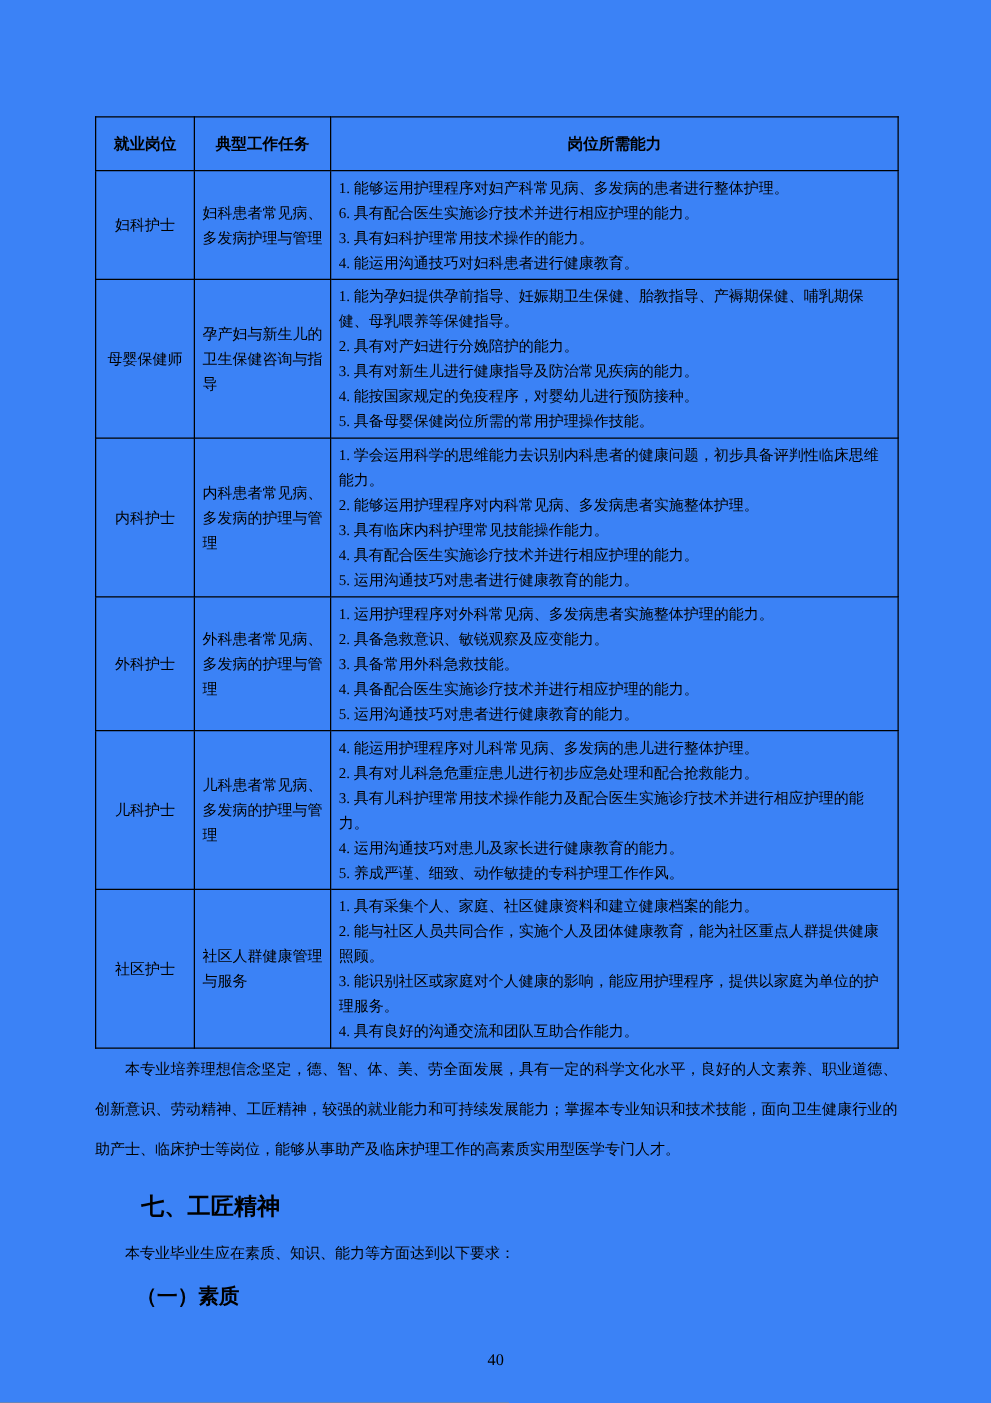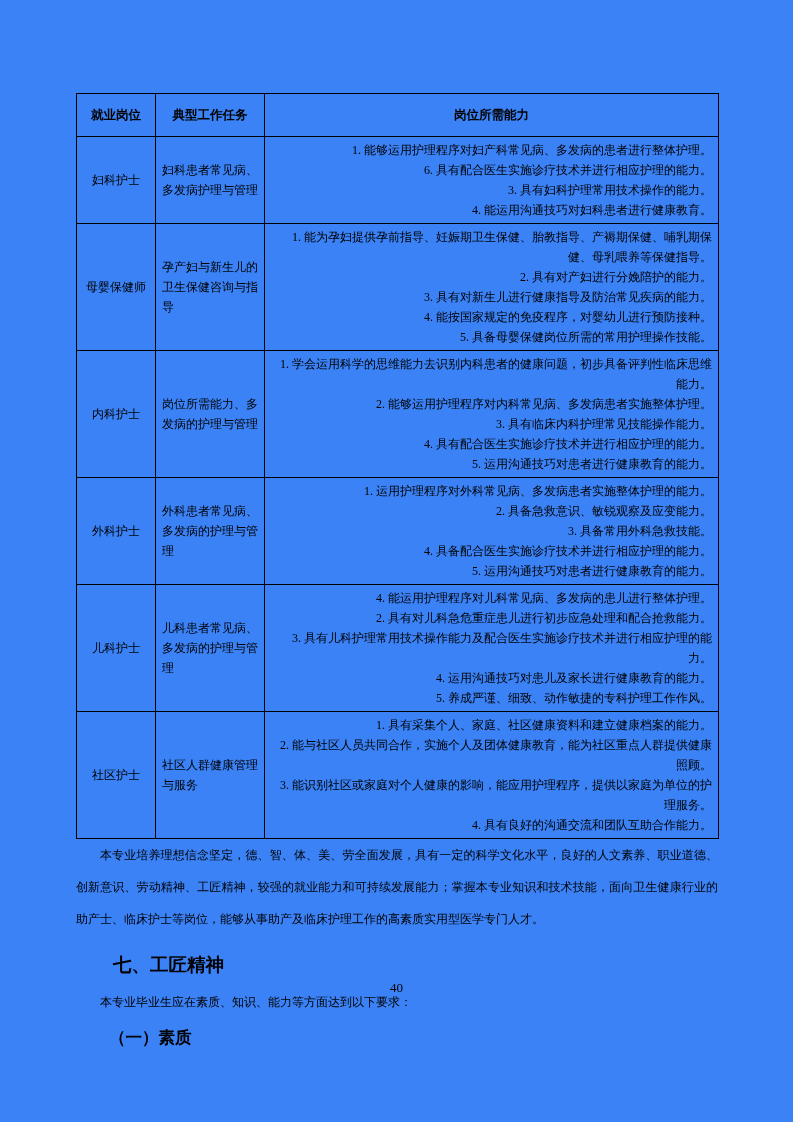--- a/index.html
+++ b/index.html
@@ -37,21 +37,21 @@
     font-size: 12.5px;
     text-align: center;
     height: 38px;
     padding: 2px 4px;
   }
   col.c-position { width: 79px; }
   col.c-task     { width: 109px; }
   col.c-ability  { width: 454px; }
   td.col-position { text-align: center; padding: 3px 2px; }
   td.col-task     { text-align: left; padding: 3px 6px; }
-  td.col-abilities{ text-align: right; padding: 3px 6px; vertical-align: middle; }
+  td.col-abilities{ text-align: left; padding: 3px 6px; vertical-align: middle; }
   .ability-line { margin: 0; }
   .sec-heading {
     font-family: "Liberation Sans", "DejaVu Sans", sans-serif;
     font-weight: bold;
     font-size: 18.5px;
     line-height: 26px;
     margin: 17px 0 8px 0;
     padding-left: 37px;
   }
   .body-para {
@@ -67,21 +67,21 @@
     font-weight: bold;
     font-size: 16.5px;
     line-height: 30px;
     margin: 2px 0 0 0;
     padding-left: 33px;
   }
   .page-number {
     position: absolute;
     left: 0;
     right: 0;
-    top: 980px;
+    top: 1080px;
     text-align: center;
     font-size: 13px;
   }
 </style>
 </head>
 <body>
 
 <div class="page">
   <div class="content">
 
@@ -115,21 +115,21 @@
             <td class="col-abilities">
               <div class="ability-line">1. 能为孕妇提供孕前指导、妊娠期卫生保健、胎教指导、产褥期保健、哺乳期保健、母乳喂养等保健指导。</div>
               <div class="ability-line">2. 具有对产妇进行分娩陪护的能力。</div>
               <div class="ability-line">3. 具有对新生儿进行健康指导及防治常见疾病的能力。</div>
               <div class="ability-line">4. 能按国家规定的免疫程序，对婴幼儿进行预防接种。</div>
               <div class="ability-line">5. 具备母婴保健岗位所需的常用护理操作技能。</div>
             </td>
           </tr>
           <tr>
             <td class="col-position">内科护士</td>
-            <td class="col-task">岗位所需能力、多发病的护理与管理</td>
+            <td class="col-task">内科患者常见病、多发病的护理与管理</td>
             <td class="col-abilities">
               <div class="ability-line">1. 学会运用科学的思维能力去识别内科患者的健康问题，初步具备评判性临床思维能力。</div>
               <div class="ability-line">2. 能够运用护理程序对内科常见病、多发病患者实施整体护理。</div>
               <div class="ability-line">3. 具有临床内科护理常见技能操作能力。</div>
               <div class="ability-line">4. 具有配合医生实施诊疗技术并进行相应护理的能力。</div>
               <div class="ability-line">5. 运用沟通技巧对患者进行健康教育的能力。</div>
             </td>
           </tr>
           <tr>
             <td class="col-position">外科护士</td>

